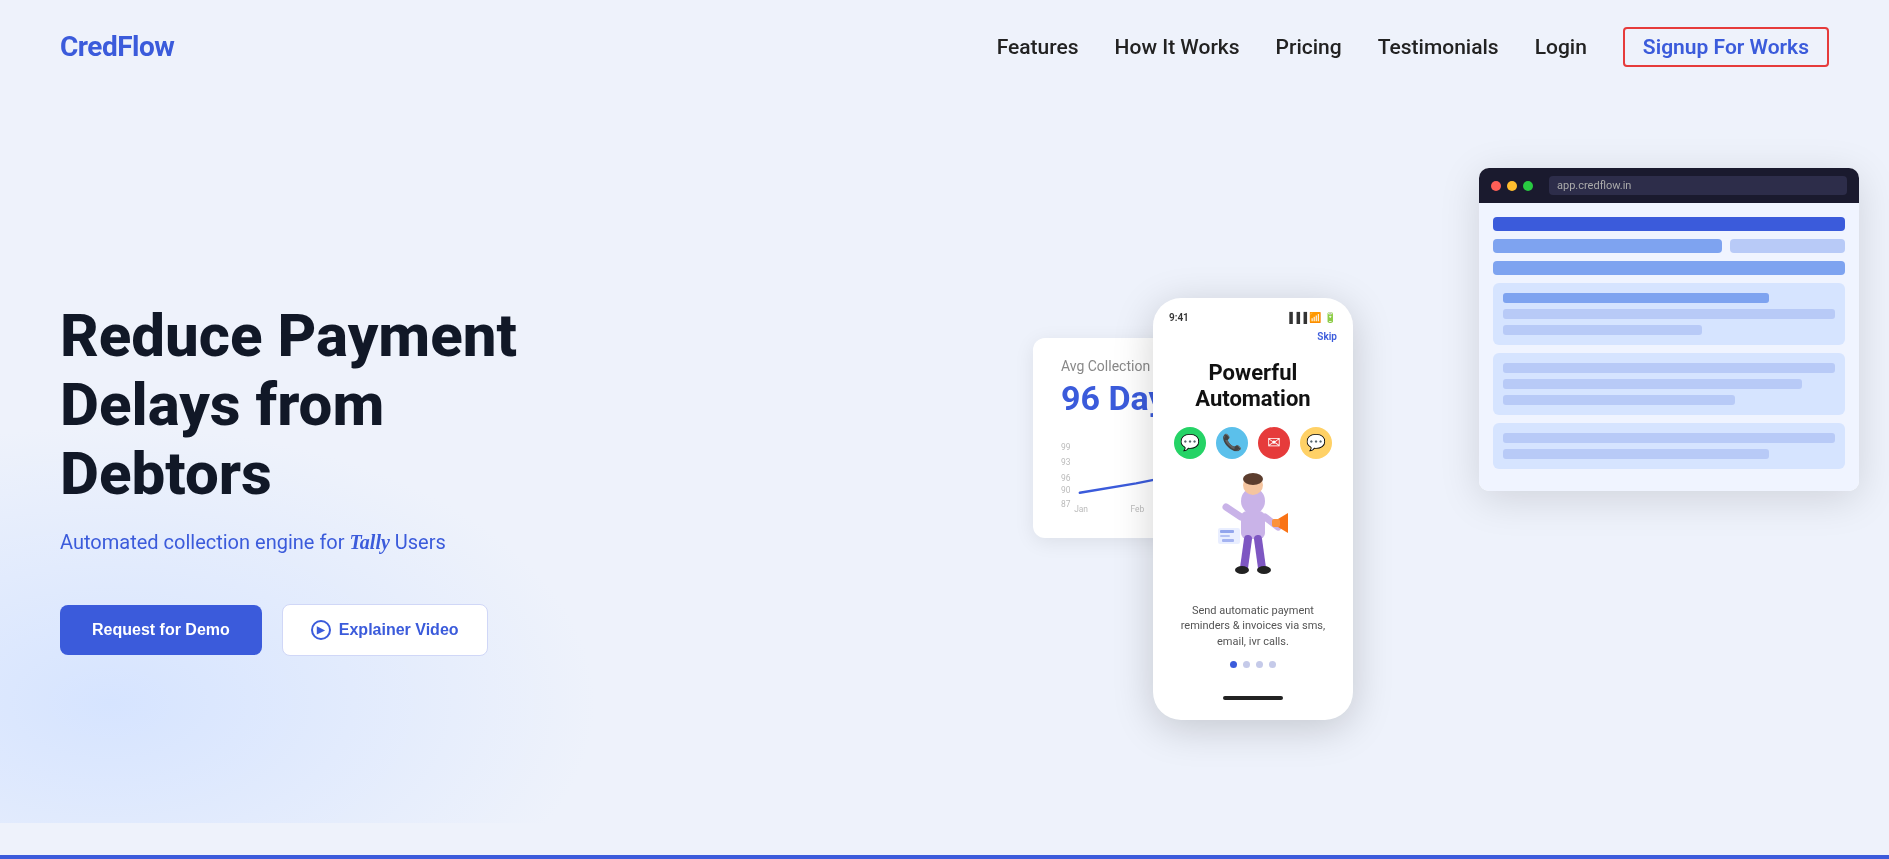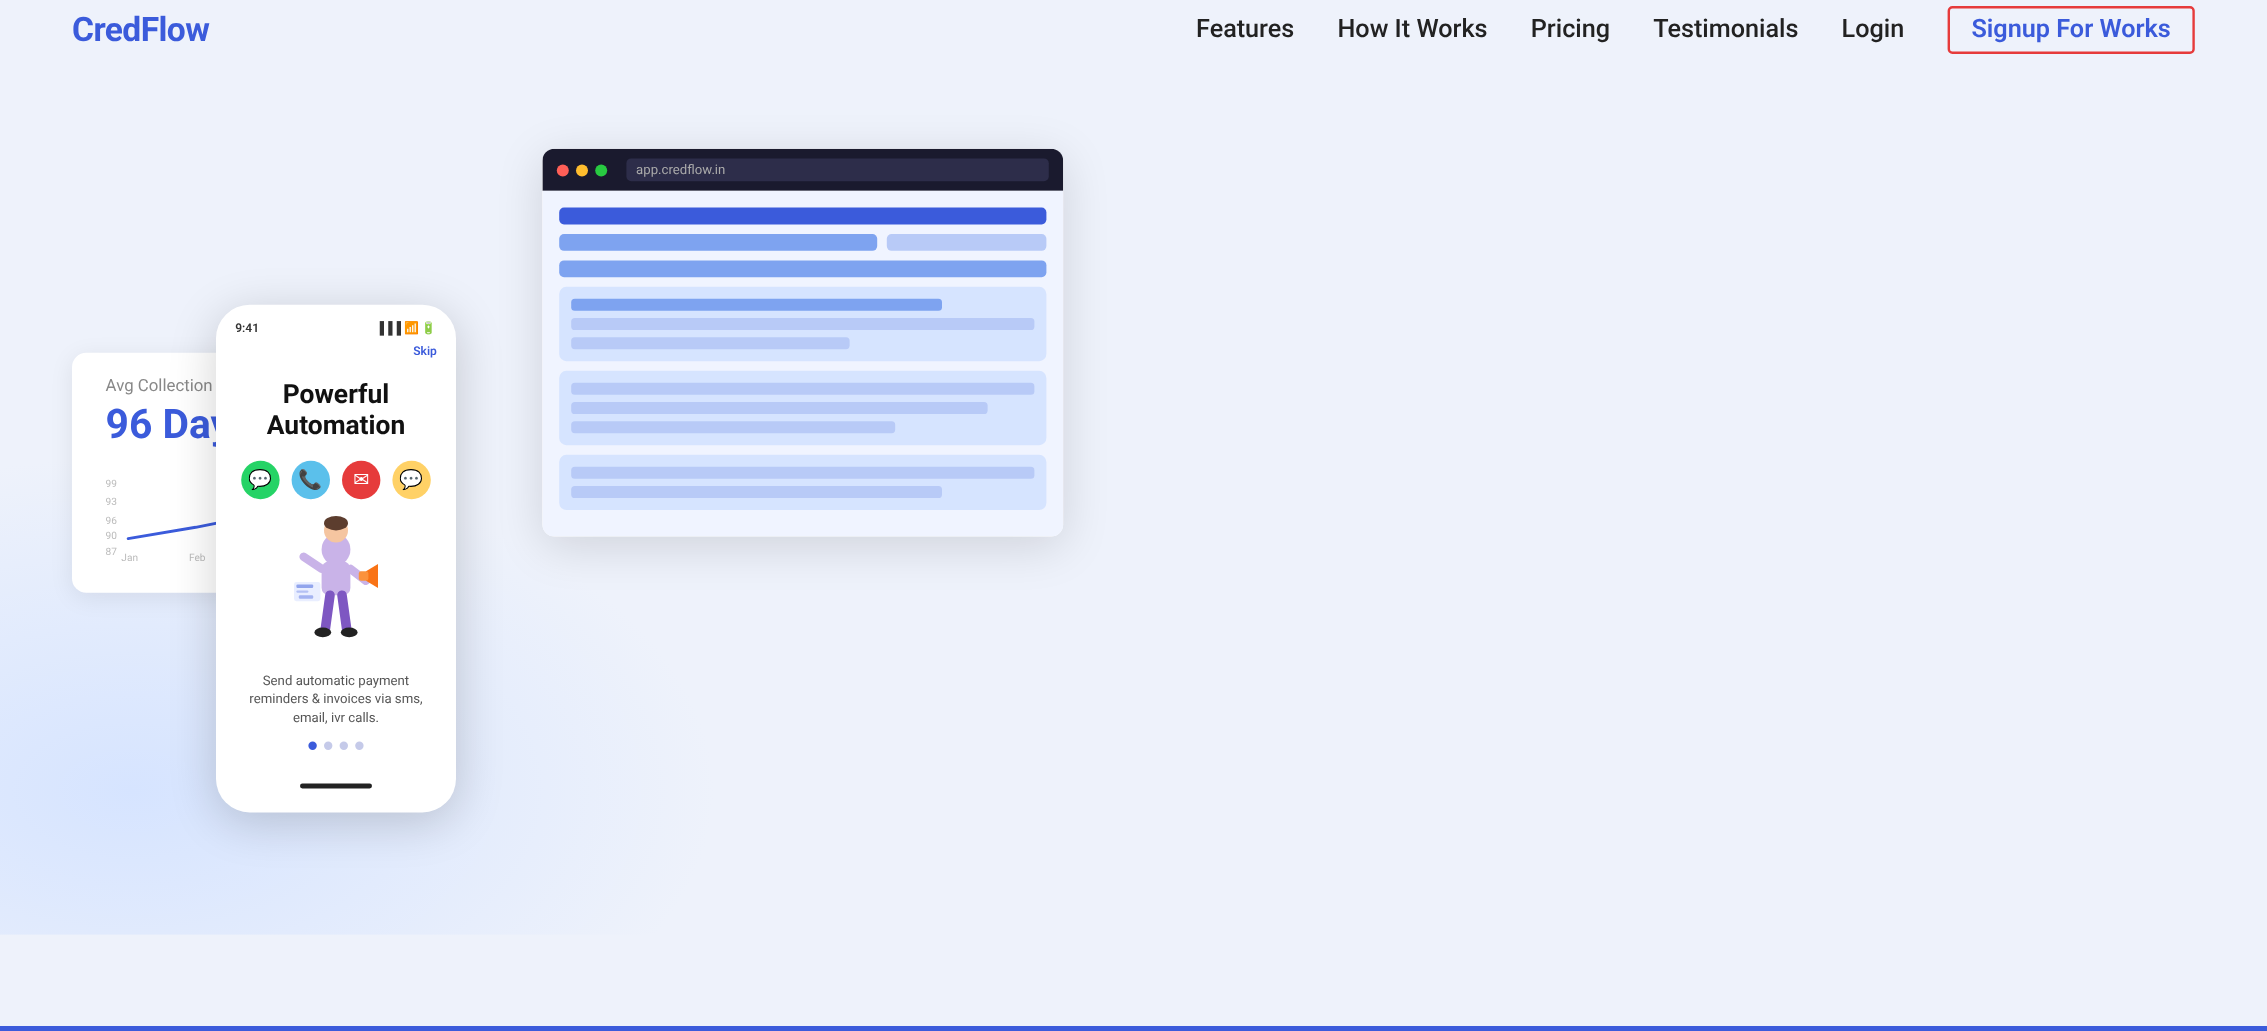--- a/index.html
+++ b/index.html
@@ -8,21 +8,21 @@
       background: #eef2fb;
       min-height: 859px;
       overflow-x: hidden;
     }
 
     
     .navbar {
       display: flex;
       align-items: center;
       justify-content: space-between;
-      padding: 8px 60px;
+      padding: 30px 60px;
       background: #eef2fb;
     }
     .logo {
       font-size: 28px;
       font-weight: 700;
       color: #3b5bdb;
       letter-spacing: -0.5px;
     }
     .nav-links {
       display: flex;
@@ -176,21 +176,21 @@
     .mini-chart {
       width: 100%;
       height: 80px;
     }
 
     
     .browser-mockup {
       position: absolute;
       top: 30px;
       right: -30px;
-      width: 434px;
+      width: 380px;
       background: #fff;
       border-radius: 10px;
       box-shadow: 0 8px 40px rgba(0,0,0,0.13);
       overflow: hidden;
       z-index: 2;
     }
     .browser-bar {
       background: #1a1a2e;
       padding: 8px 12px;
       display: flex;
@@ -346,20 +346,33 @@
     <li><a href="#">Pricing</a></li>
     <li><a href="#">Testimonials</a></li>
     <li><a href="#">Login</a></li>
     <li><a href="#" class="nav-signup">Signup For Works</a></li>
   </ul>
 </nav>
 
 <section class="hero">
   <div class="bg-wave"></div>
 
+  <div class="hero-left">
+    <h1 class="hero-title">Reduce Payment Delays from Debtors</h1>
+    <p class="hero-subtitle">
+      <span>Automated collection engine for </span><span class="tally-italic">Tally</span><span> Users</span>
+    </p>
+    <div class="hero-buttons">
+      <button class="btn-demo">Request for Demo</button>
+      <button class="btn-video">
+        <span class="play-icon">▶</span>
+        <span>Explainer Video</span>
+      </button>
+    </div>
+  </div>
 
   <div class="hero-right">
 
 
     <div class="avg-card">
       <div class="avg-label">Avg Collection R...</div>
       <div class="avg-value">96 Days</div>
       
       <svg class="mini-chart" viewBox="0 0 260 80">
 

